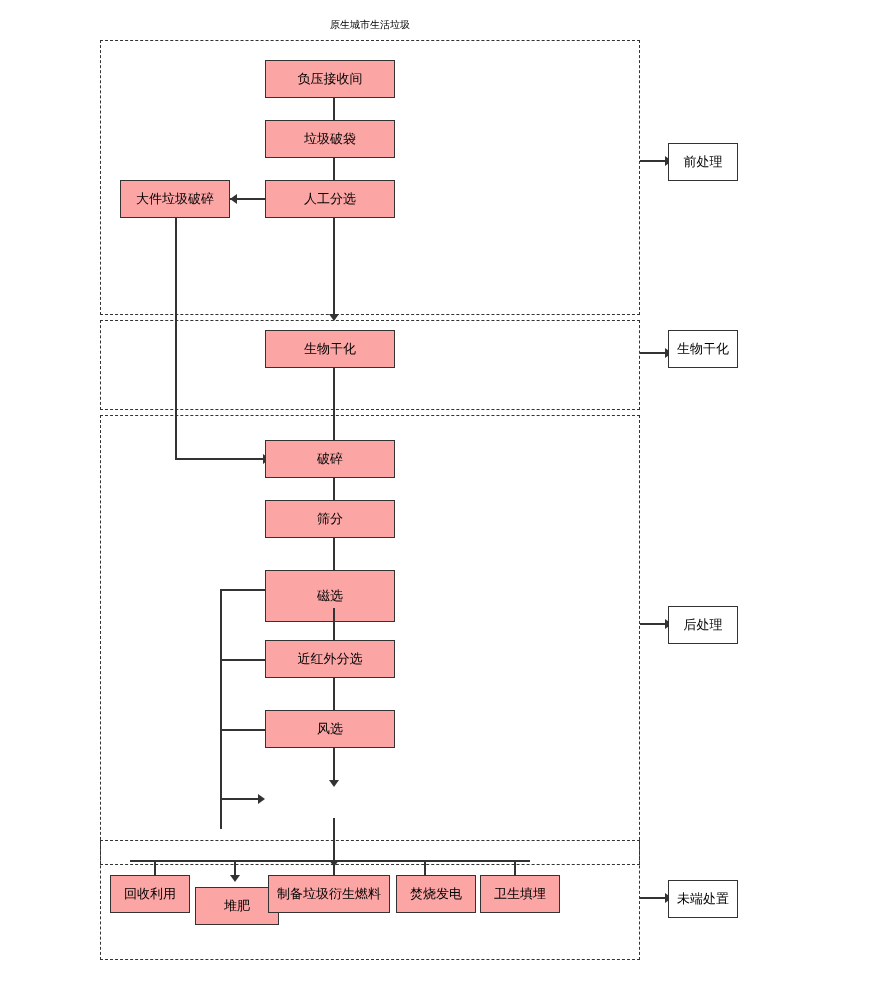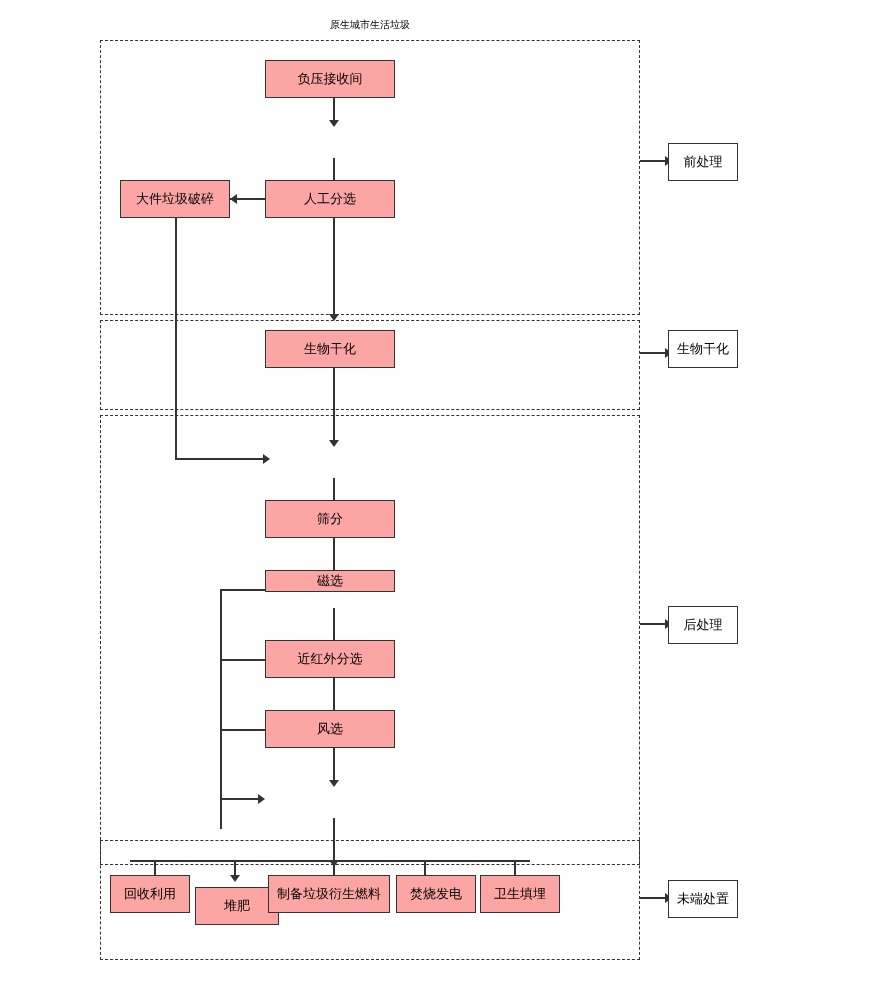--- a/index.html
+++ b/index.html
@@ -138,20 +138,23 @@
 
   <div class="box" style="left: 265px; top: 60px; width: 130px; height: 38px;">
     <span>负压接收间</span>
   </div>
 
   <div class="arrow-down" style="left: 329px; top: 98px;">
     <div class="line" style="height: 22px;"></div>
     <div class="head"></div>
   </div>
 
+  <div class="box" style="left: 265px; top: 120px; width: 130px; height: 38px;">
+    <span>垃圾破袋</span>
+  </div>
 
   <div class="arrow-down" style="left: 329px; top: 158px;">
     <div class="line" style="height: 22px;"></div>
     <div class="head"></div>
   </div>
 
   <div class="box" style="left: 265px; top: 180px; width: 130px; height: 38px;">
     <span>人工分选</span>
   </div>
 
@@ -179,36 +182,39 @@
     <div class="head"></div>
   </div>
 
   <div class="line-v" style="left: 175px; top: 218px; height: 242px;"></div>
 
   <div class="arrow-right" style="left: 175px; top: 454px;">
     <div class="line" style="width: 88px;"></div>
     <div class="head"></div>
   </div>
 
+  <div class="box" style="left: 265px; top: 440px; width: 130px; height: 38px;">
+    <span>破碎</span>
+  </div>
 
   <div class="arrow-down" style="left: 329px; top: 478px;">
     <div class="line" style="height: 22px;"></div>
     <div class="head"></div>
   </div>
 
   <div class="box" style="left: 265px; top: 500px; width: 130px; height: 38px;">
     <span>筛分</span>
   </div>
 
   <div class="arrow-down" style="left: 329px; top: 538px;">
     <div class="line" style="height: 32px;"></div>
     <div class="head"></div>
   </div>
 
-  <div class="box" style="left: 265px; top: 570px; width: 130px; height: 22px;">
+  <div class="box" style="left: 265px; top: 570px; width: 130px; height: 52px;">
     <span>磁选</span>
   </div>
 
   <div class="line-v" style="left: 220px; top: 589px; height: 240px;"></div>
 
   <div class="line-h" style="left: 220px; top: 589px; width: 45px;"></div>
 
   <div class="arrow-down" style="left: 329px; top: 608px;">
     <div class="line" style="height: 32px;"></div>
     <div class="head"></div>

